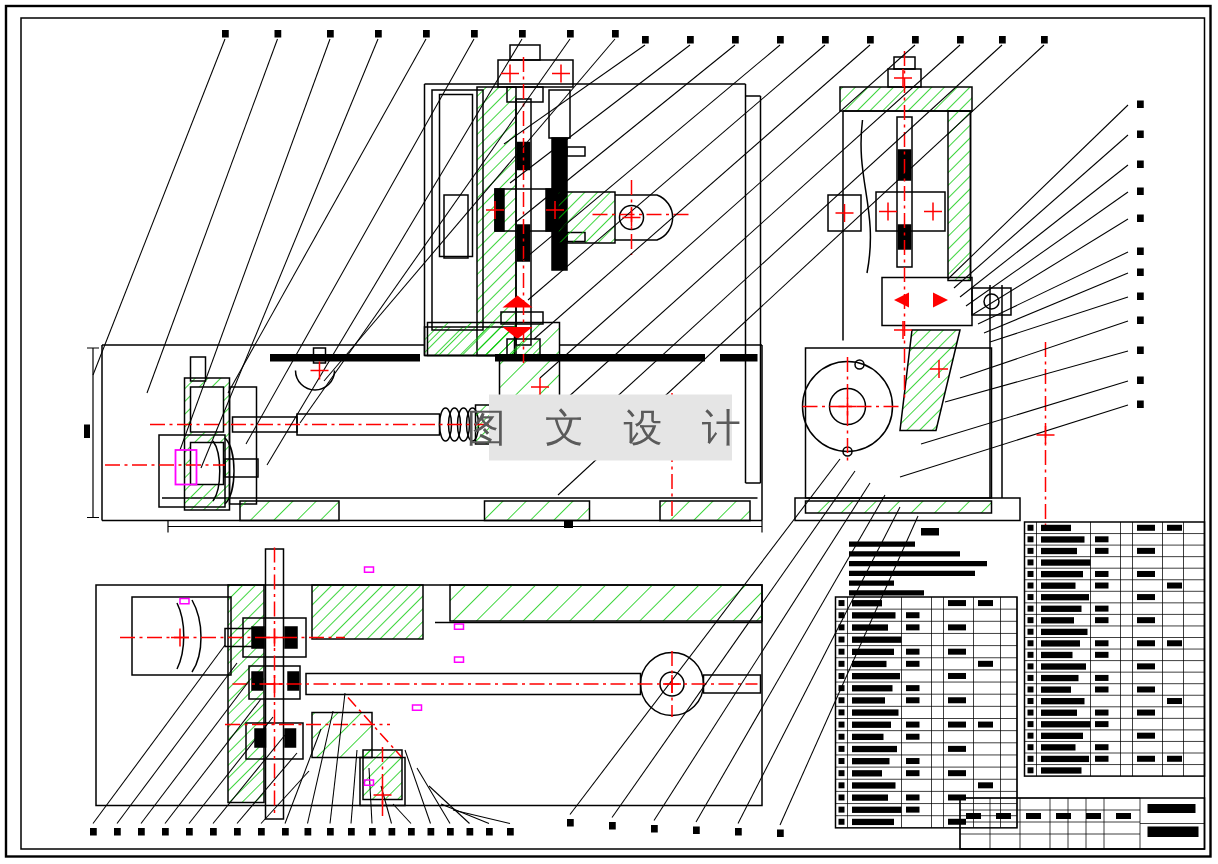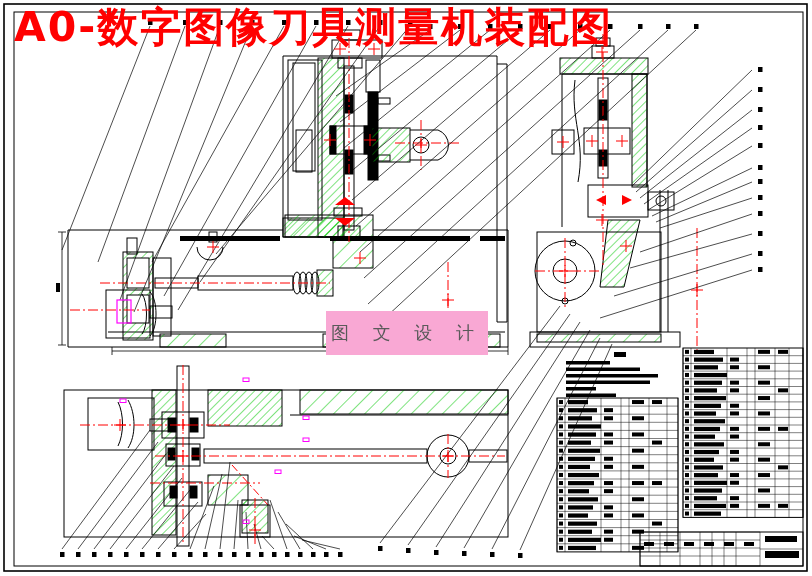--- a/index.html
+++ b/index.html
@@ -7,22 +7,22 @@
          font-family:"DejaVu Sans","Liberation Sans",sans-serif;}
   #cad-svg{position:absolute;left:0;top:0;}
   .title-red{
     position:absolute;left:14px;top:4px;width:700px;height:46px;
     font-size:41px;font-weight:bold;letter-spacing:2px;line-height:46px;
     color:#ff0000;white-space:nowrap;z-index:5;
     font-family:"DejaVu Sans","Liberation Sans",sans-serif;
   }
   .watermark{
     position:absolute;left:326px;top:263px;width:162px;height:44px;
-    background:#f9a8d4;z-index:4;display:flex;align-items:center;justify-content:center;
-    font-size:18px;letter-spacing:9px;color:#5a5a5a;font-weight:500;white-space:nowrap;margin-top:48px;
+    background:#e5e5e5;z-index:4;display:flex;align-items:center;justify-content:center;
+    font-size:26px;letter-spacing:9px;color:#5a5a5a;font-weight:500;white-space:nowrap;
   }
 </style>
 </head>
 <body>
 
 <div id="stage">
 
   <svg id="cad-svg" width="812" height="576" viewBox="0 0 812 576">
     <defs>
       <pattern id="gh" patternUnits="userSpaceOnUse" width="6" height="6" patternTransform="rotate(45)">
@@ -572,16 +572,15 @@
         <rect x="614" y="352" width="12" height="5" fill="#000"></rect>
         <rect x="566" y="361" width="44" height="3.5" fill="#000"></rect>
         <rect x="566" y="367.5" width="74" height="3.5" fill="#000"></rect>
         <rect x="566" y="374" width="92" height="3.5" fill="#000"></rect>
         <rect x="566" y="380.5" width="84" height="3.5" fill="#000"></rect>
         <rect x="566" y="387" width="30" height="3.5" fill="#000"></rect>
         <rect x="566" y="393.5" width="50" height="3.5" fill="#000"></rect>
       </g>
   </svg>
 
-  <div class="title-red">A0-数字图像刀具测量机装配图</div>
 
   <div class="watermark">图 文 设 计</div>
 </div>
 
 </body></html>

